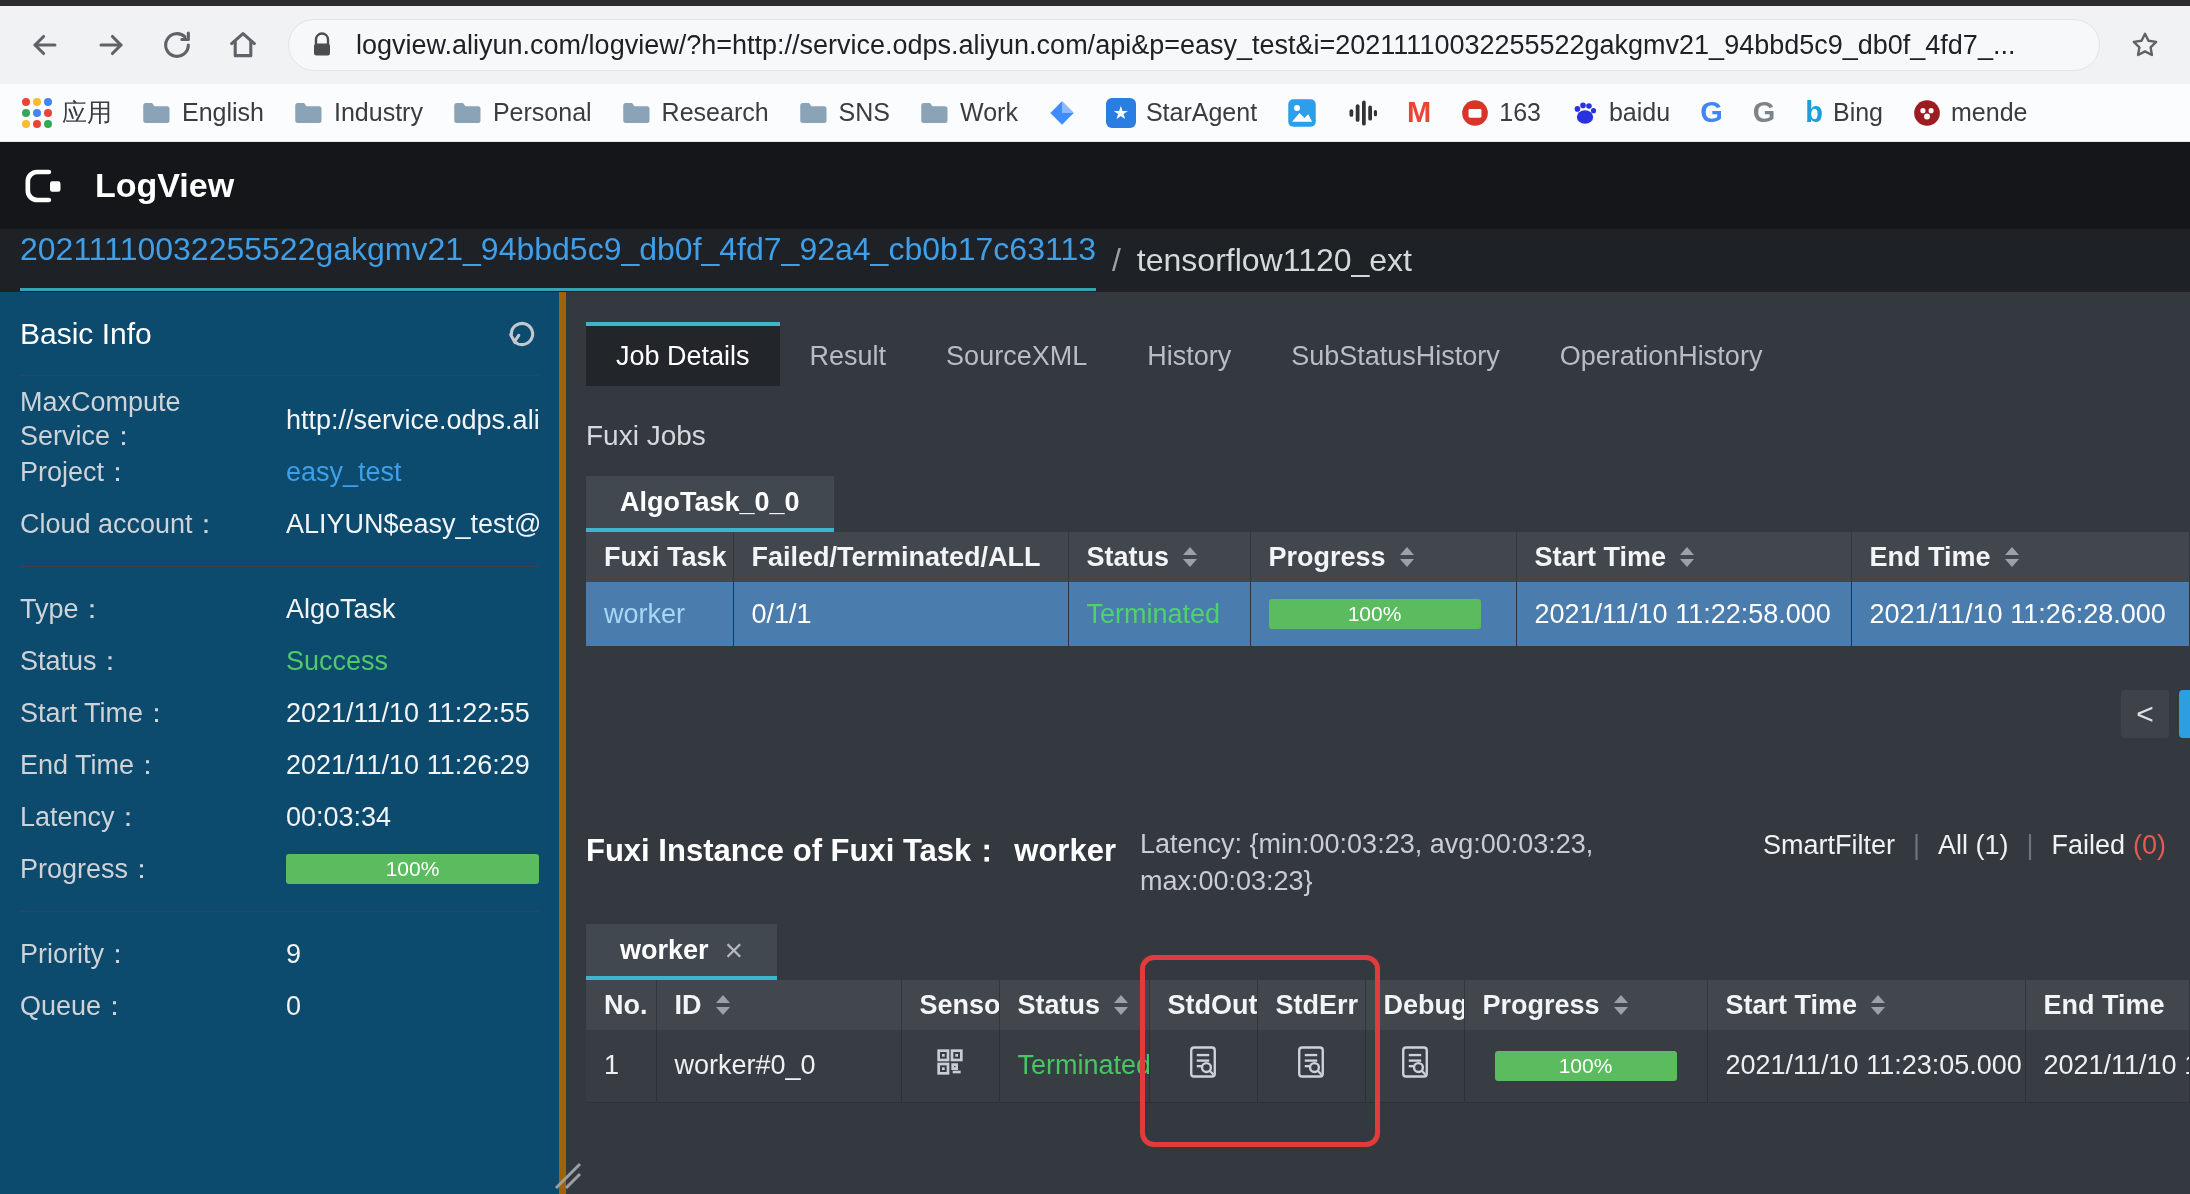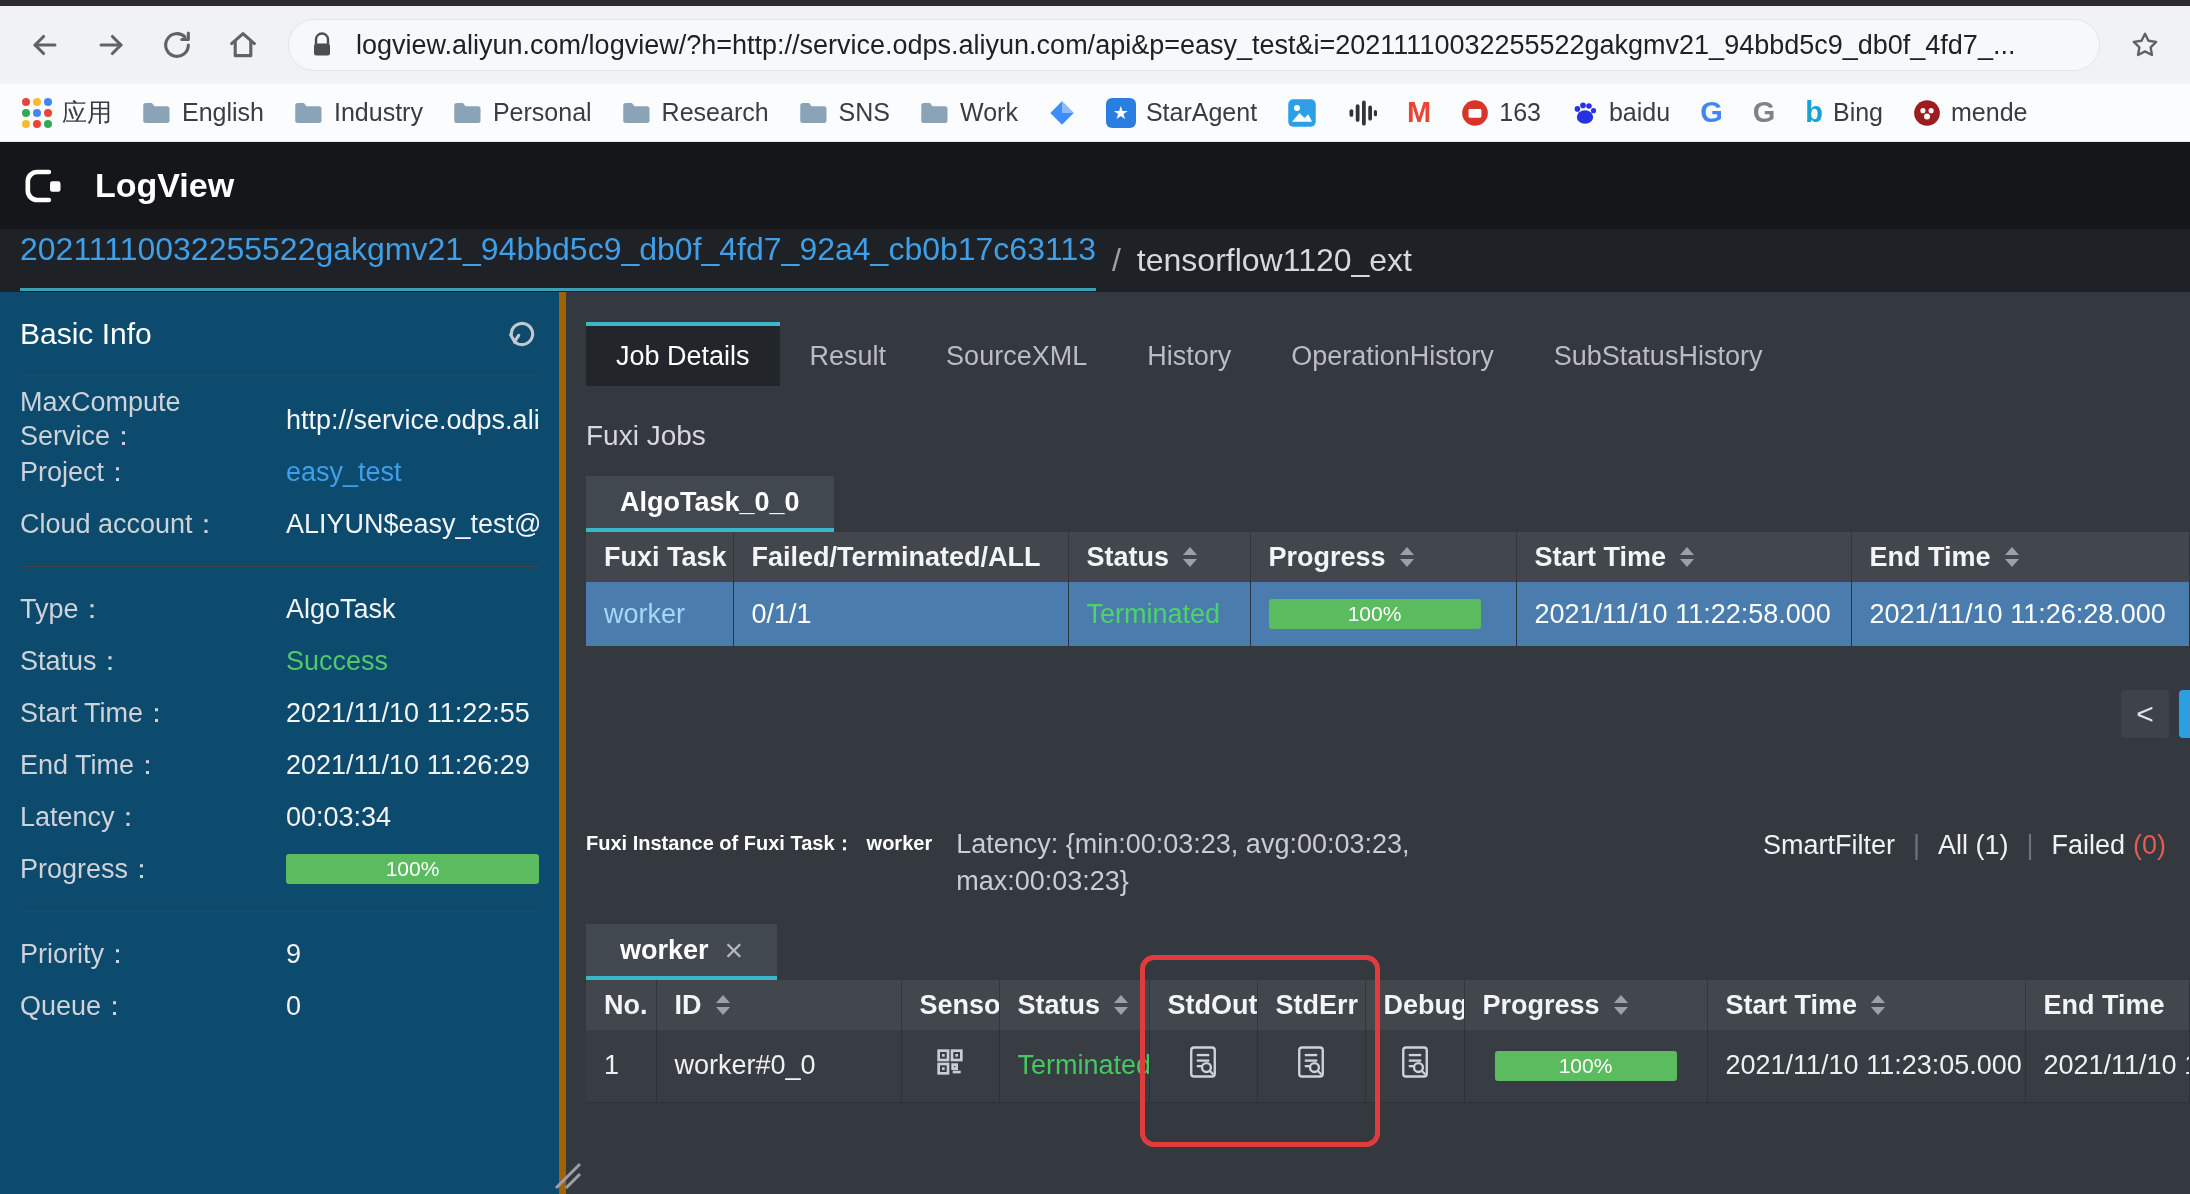--- a/index.html
+++ b/index.html
@@ -73,21 +73,21 @@
   .sort { display:inline-flex; flex-direction:column; gap:4px; margin-left:14px; }
   .sort i { width:0; height:0; border-left:7px solid transparent; border-right:7px solid transparent; }
   .sort .up { border-bottom:8px solid #9ba1a8; }
   .sort .down { border-top:8px solid #9ba1a8; }
 
   .pagi { margin-top:44px; display:flex; justify-content:flex-end; align-items:center; gap:10px; height:48px; }
   .pagi-prev { width:48px; height:48px; background:#3e434a; border:none; border-radius:4px; color:#dfe2e5; font-size:30px; cursor:pointer; }
   .pagi-sliver { width:11px; height:48px; background:#2d9fe0; border-radius:4px 0 0 4px; cursor:pointer; }
 
   .instance-bar { margin-top:88px; display:flex; align-items:flex-start; }
-  .instance-title { font-size:20px; font-weight:bold; color:#ffffff; white-space:nowrap; padding-top:4px; }
+  .instance-title { font-size:31px; font-weight:bold; color:#ffffff; white-space:nowrap; padding-top:4px; }
   .iname { margin-left:12px; }
   .latency { margin-left:24px; font-size:27px; color:#c9cdd2; line-height:37px; }
   .filters { margin-left:auto; display:flex; align-items:center; gap:18px; font-size:27px; color:#f0f2f4; padding-right:24px; padding-top:4px; white-space:nowrap; }
   .filters .sep { color:#6f747a; }
   .filters .clickable { cursor:pointer; }
   .red-count { color:#e65a52; margin-left:8px; }
 
   .worker-tab { margin-top:24px; }
 
   .red-annotation { position:absolute; left:1140px; top:955px; width:240px; height:192px; border:5px solid #e23b3b; border-radius:14px; z-index:20; pointer-events:none; }
@@ -330,22 +330,22 @@
         <span class="info-value">0</span>
       </div>
     </aside>
 
     <main class="main">
       <div class="tabs">
         <div class="tab active">Job Details</div>
         <div class="tab">Result</div>
         <div class="tab">SourceXML</div>
         <div class="tab">History</div>
+        <div class="tab">SubStatusHistory</div>
         <div class="tab">OperationHistory</div>
-        <div class="tab">SubStatusHistory</div>
       </div>
 
       <div class="section-title">Fuxi Jobs</div>
 
       <div class="task-tab">
         <span>AlgoTask_0_0</span>
       </div>
 
       <table class="tbl tbl1">
         <colgroup>

